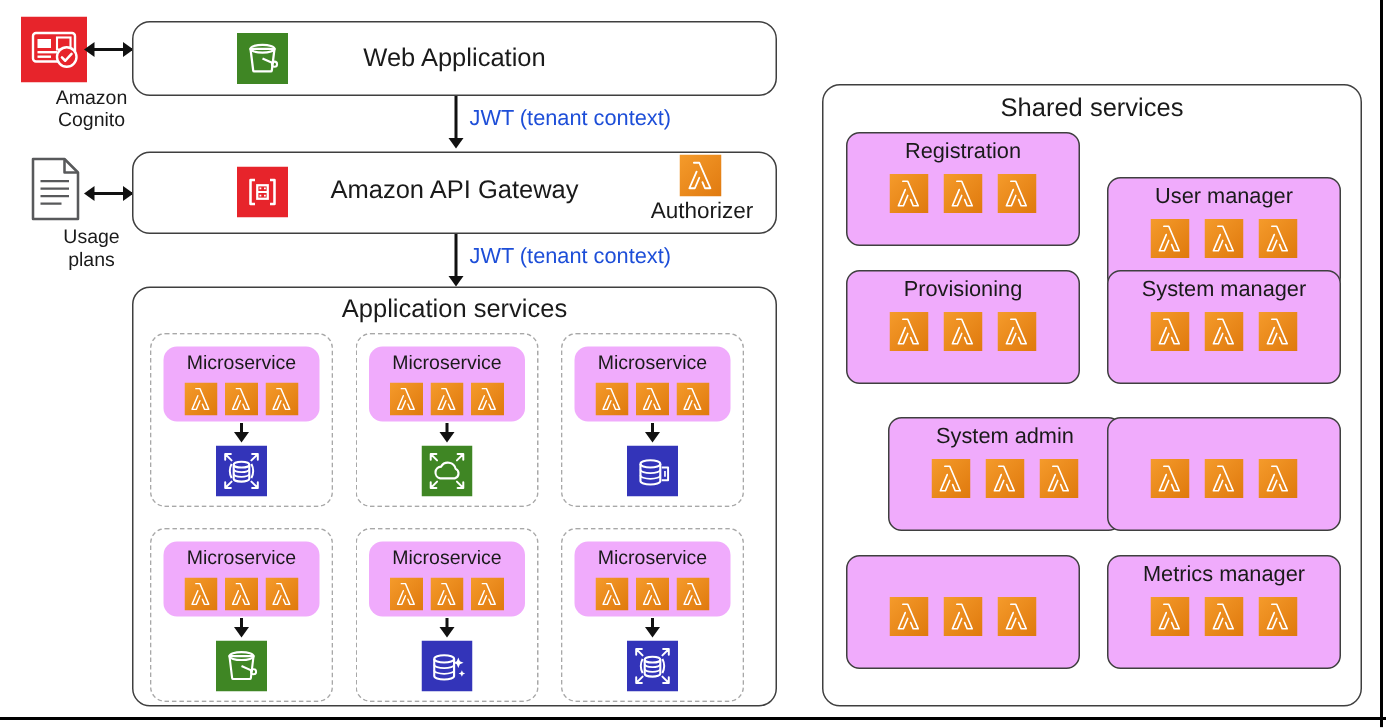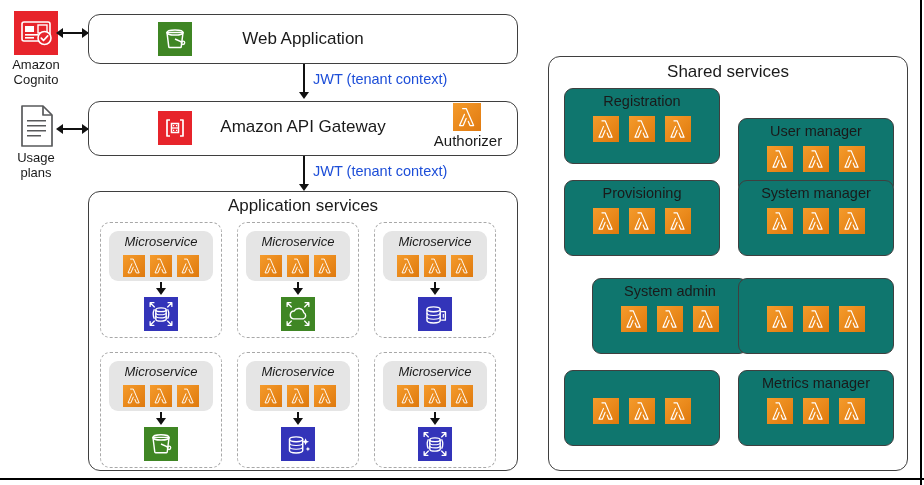--- a/index.html
+++ b/index.html
@@ -63,23 +63,22 @@
     position: absolute;
     box-sizing: border-box;
     display: block;
   }
   .tile svg { display: block; width: 100%; height: 100%; }
 
   
   .ms-pill {
     position: absolute;
     box-sizing: border-box;
-    background: #e5e5e5;
+    background: #f0abfc;
     border-radius: 9px;
-    font-style: italic;
   }
   .ms-pill .ms-title {
     position: absolute;
     top: 3px; left: 0; right: 0;
     text-align: center;
     font-size: 13px;
     color: #1a1a1a;
     white-space: nowrap;
   }
   .lam-row {
@@ -133,27 +132,28 @@
     white-space: nowrap;
     color: #1d4ed8;
   }
   .side-caption {
     position: absolute;
     text-align: center;
     font-size: 13px;
     line-height: 15px;
     white-space: nowrap;
     color: #1a1a1a;
+    padding-left: 25px;
   }
   .shared-card {
     position: absolute;
     box-sizing: border-box;
     border: 1.2px solid #3f3f3f;
     border-radius: 9px;
-    background: #0f766e;
+    background: #f0abfc;
   }
   .shared-card .sc-title {
     position: absolute;
     top: 4px; left: 0; right: 0;
     text-align: center;
     font-size: 14.5px;
     white-space: nowrap;
   }
   .shared-card .lam-row { top: 27px; }
   .shared-card .lam { width: 26px; height: 26px; }

